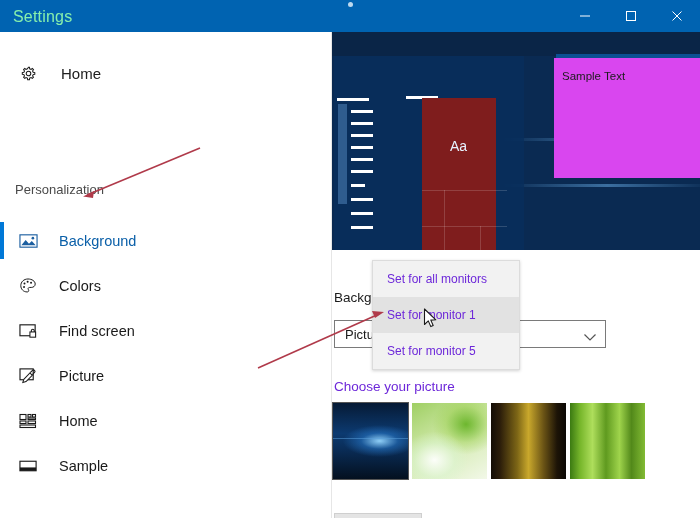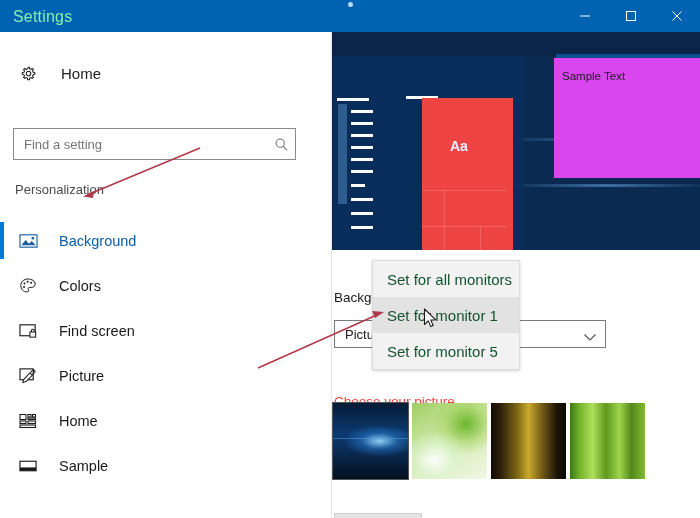--- a/index.html
+++ b/index.html
@@ -140,23 +140,22 @@
   }
   .pv-bar {
     position: absolute; background: #ffffff; height: 3px;
   }
   .pv-railhl {
     position: absolute; left: 4px; top: 48px; width: 9px; height: 100px;
     background: rgba(120,180,240,.35);
   }
   .pv-tile {
     position: absolute; left: 88px; top: 42px;
-    width: 91px; height: 168px;
-    background: #ef4444;
-    font-weight: bold;
+    width: 74px; height: 168px;
+    background: #7f1d1d;
   }
   .pv-tile-aa {
     position: absolute; left: 28px; top: 40px;
     font-size: 14px; color: #e8f3ff;
   }
   .pv-tileline { position: absolute; background: rgba(255,255,255,.16); }
   .pv-window {
     position: absolute; left: 222px; top: 26px;
     width: 146px; height: 120px;
     background: #d946ef;
@@ -187,21 +186,21 @@
   }
   .dropdown-value {
     margin-left: 10px; font-size: 13px; color: #1a1a1a;
   }
   .dropdown-chevron {
     position: absolute; right: 8px; top: 8px;
     width: 14px; height: 12px;
   }
   .label-choose {
     position: absolute; left: 2px; top: 347px;
-    font-size: 13.5px; color: #ef4444; margin-top: 15px;
+    font-size: 13.5px; color: #6d28d9;
   }
   .thumbs {
     position: absolute; left: 1px; top: 371px;
     width: 330px; height: 76px;
     display: flex; gap: 4px;
   }
   .thumb { width: 75px; height: 76px; overflow: hidden; position: relative; }
   .thumb.sel { outline: 1px solid #555; }
   .th1 {
     background:
@@ -243,21 +242,21 @@
     position: absolute; left: 372px; top: 260px;
     width: 148px; height: 110px;
     background: #f2f2f2;
     border: 1px solid #dcdcdc;
     box-shadow: 0 1px 3px rgba(0,0,0,.18);
   }
   .ctxitem {
     height: 36px;
     display: flex; align-items: center;
     padding-left: 14px;
-    font-size: 15px; color: #14532d;
+    font-size: 12px; color: #6d28d9;
   }
   .ctxitem.hovered { background: #e2e2e2; }
 
   
   .anno { position: absolute; left: 0; top: 0; width: 700px; height: 518px; pointer-events: none; }
 
   
   .cursor { position: absolute; left: 423px; top: 308px; }
 </style>
 </head>
@@ -294,29 +293,20 @@
         <svg width="17" height="17" viewBox="0 0 20 20">
           <g fill="none" stroke="#1a1a1a" stroke-width="1.2">
             <circle cx="10" cy="10" r="2.7"></circle>
             <path d="M10 2.6 L11.1 2.6 L11.4 4.5 L13 5.2 L14.5 4.1 L15.9 5.5 L14.8 7 L15.5 8.6 L17.4 8.9 L17.4 11 L15.5 11.3 L14.8 12.9 L15.9 14.4 L14.5 15.8 L13 14.7 L11.4 15.4 L11.1 17.3 L9 17.3 L8.7 15.4 L7.1 14.7 L5.6 15.8 L4.2 14.4 L5.3 12.9 L4.6 11.3 L2.7 11 L2.7 8.9 L4.6 8.6 L5.3 7 L4.2 5.5 L5.6 4.1 L7.1 5.2 L8.7 4.5 Z"></path>
           </g>
         </svg>
       </span>
       <span class="home-label">Home</span>
     </div>
 
-    <div class="search-wrap">
-      <input class="search-input" type="text" placeholder="Find a setting" style="">
-      <span class="search-icon-btn">
-        <svg width="15" height="15" viewBox="0 0 16 16">
-          <circle cx="6.6" cy="6.6" r="4.4" fill="none" stroke="#6a6a6a" stroke-width="1.1"></circle>
-          <line x1="9.9" y1="9.9" x2="14.2" y2="14.4" stroke="#6a6a6a" stroke-width="1.1"></line>
-        </svg>
-      </span>
-    </div>
 
     <div class="section-head">Personalization</div>
 
     <div class="navlist">
 
       <div class="navitem selected">
         <span class="sel-bar"></span>
         <span class="nav-icon">
           <svg width="19" height="16" viewBox="0 0 20 16">
             <rect x="1" y="1.5" width="18" height="13" fill="none" stroke="#1c5fa0" stroke-width="1.2"></rect>

